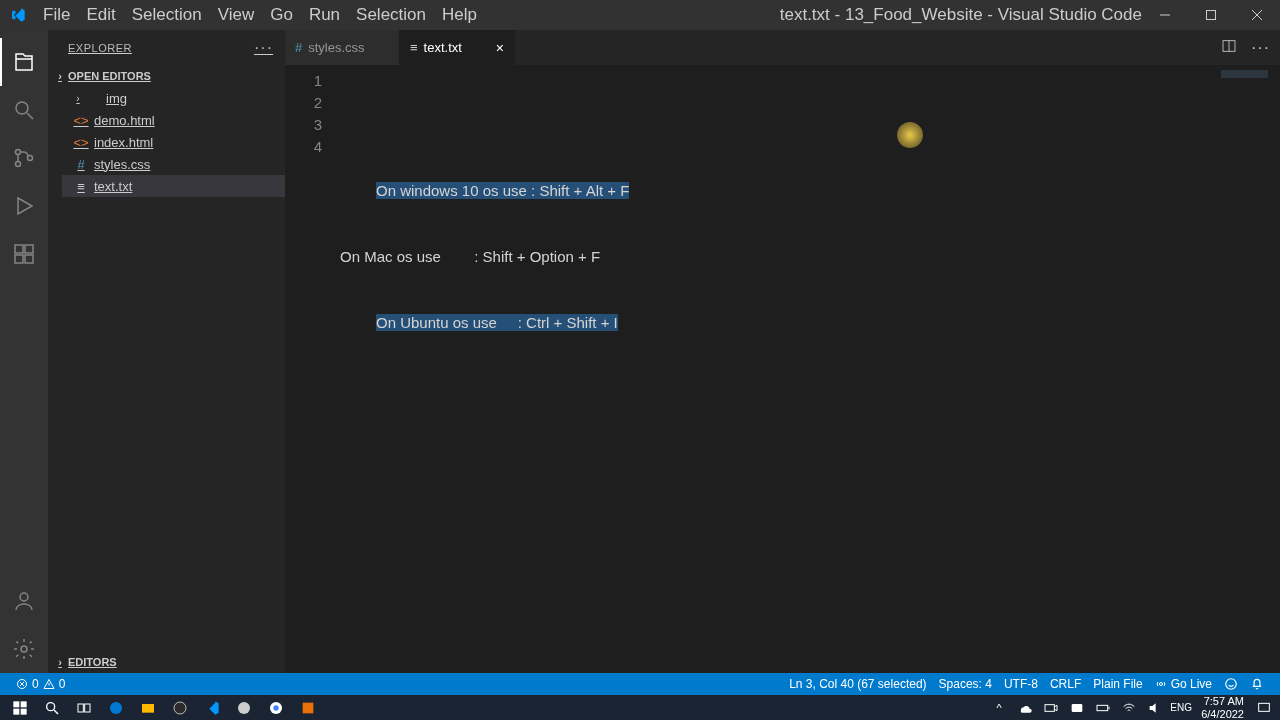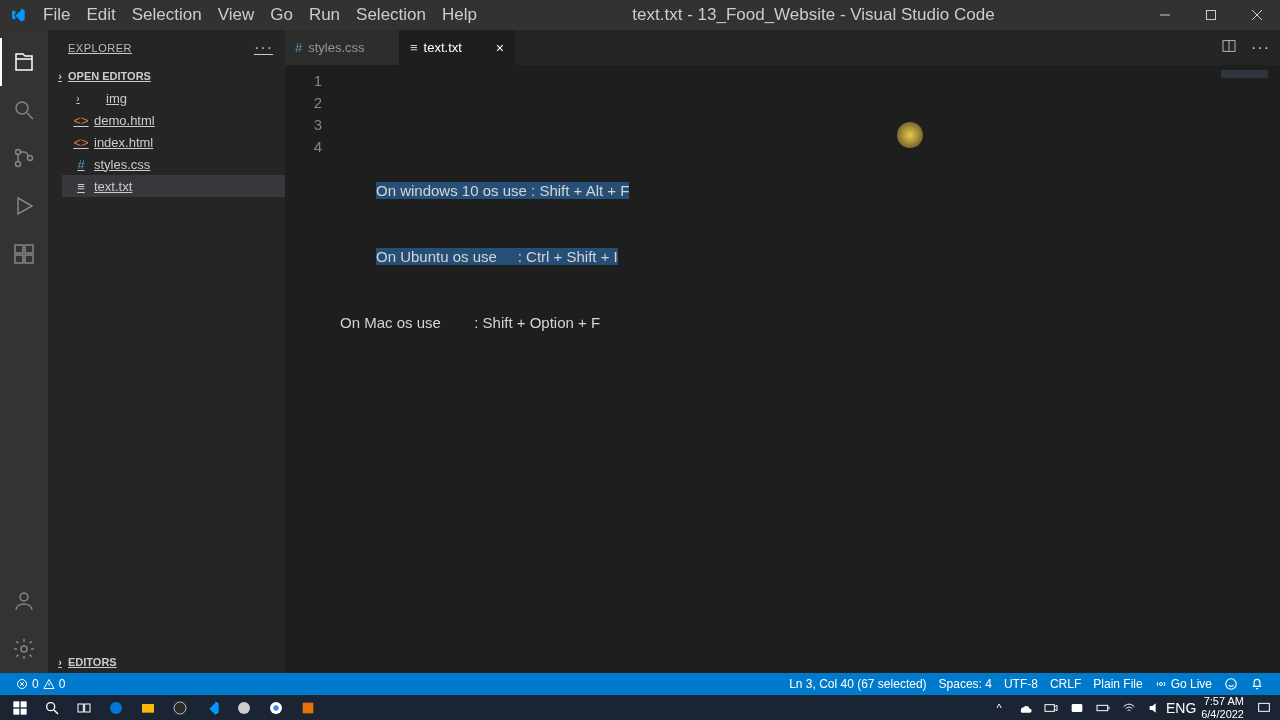--- a/index.html
+++ b/index.html
@@ -4,21 +4,21 @@
 <style>
 * { margin: 0; padding: 0; box-sizing: border-box; font-family: 'Segoe UI', sans-serif; }
 body { background: #1e1e1e; color: #cccccc; width: 1280px; height: 720px; overflow: hidden; position: relative; }
 
 
 .titlebar { height: 30px; background: #323233; display: flex; align-items: center; font-size: 17px; }
 .titlebar .app-icon { width: 35px; display: flex; justify-content: center; align-items: center; }
 .titlebar .app-icon svg { width: 16px; height: 16px; }
 .titlebar .menu { display: flex; }
 .titlebar .menu-item { padding: 0 8px; cursor: pointer; line-height: 30px; }
-.titlebar .title { flex: 1; text-align: center; color: #cccccc; }
+.titlebar .title { flex: 1; text-align: right; color: #cccccc; }
 .titlebar .win-controls { display: flex; }
 .titlebar .win-btn { width: 46px; height: 30px; display: flex; justify-content: center; align-items: center; cursor: pointer; }
 
 
 .main { display: flex; height: 643px; }
 
 
 .activitybar { width: 48px; background: #333333; display: flex; flex-direction: column; align-items: center; padding-top: 8px; }
 .activitybar .act-item { width: 48px; height: 48px; display: flex; justify-content: center; align-items: center; cursor: pointer; position: relative; }
 .activitybar .act-item.active::before { content: ''; position: absolute; left: 0; top: 0; bottom: 0; width: 2px; background: #ffffff; }
@@ -228,22 +228,22 @@
     <div class="editor-body">
       <div class="gutter">
         <div class="line">1</div>
         <div class="line">2</div>
         <div class="line">3</div>
         <div class="line">4</div>
       </div>
       <div class="code">
         <div class="line"><span></span></div>
         <div class="line"><span class="sel">On windows 10 os use : Shift + Alt + F</span></div>
+        <div class="line"><span>On Mac os use        : Shift + Option + F</span></div>
         <div class="line"><span class="sel">On Ubuntu os use     : Ctrl + Shift + I</span></div>
-        <div class="line"><span>On Mac os use        : Shift + Option + F</span></div>
       </div>
       <div class="minimap-overlay"></div>
     </div>
     <div class="cursor-highlight"></div>
   </div>
 </div>
 
 <div class="statusbar">
   <div class="item">
     <svg width="12" height="12" viewBox="0 0 24 24" fill="none" stroke="#fff" stroke-width="2">
@@ -369,21 +369,21 @@
     <div class="tb-item">
         <svg viewBox="0 0 24 24" fill="none" stroke="#fff" stroke-width="1.5">
           <path d="M4 10c5-5 11-5 16 0M7 13c3-3 7-3 10 0M10 16c1.3-1.3 2.7-1.3 4 0"></path>
         </svg>
       </div>
     <div class="tb-item">
         <svg viewBox="0 0 24 24" fill="#fff">
           <path d="M4 9h4l5-4v14l-5-4H4z"></path>
         </svg>
       </div>
-    <div class="tb-item" style="font-size:14px;color:#fff">ENG</div>
+    <div class="tb-item" style="font-size:10px;color:#fff">ENG</div>
     <div class="time">
       <div>7:57 AM</div>
       <div>6/4/2022</div>
     </div>
     <div class="tb-item">
         <svg viewBox="0 0 24 24" fill="none" stroke="#fff" stroke-width="1.5">
           <rect x="4" y="5" width="16" height="12"></rect>
         </svg>
       </div>
   </div>

